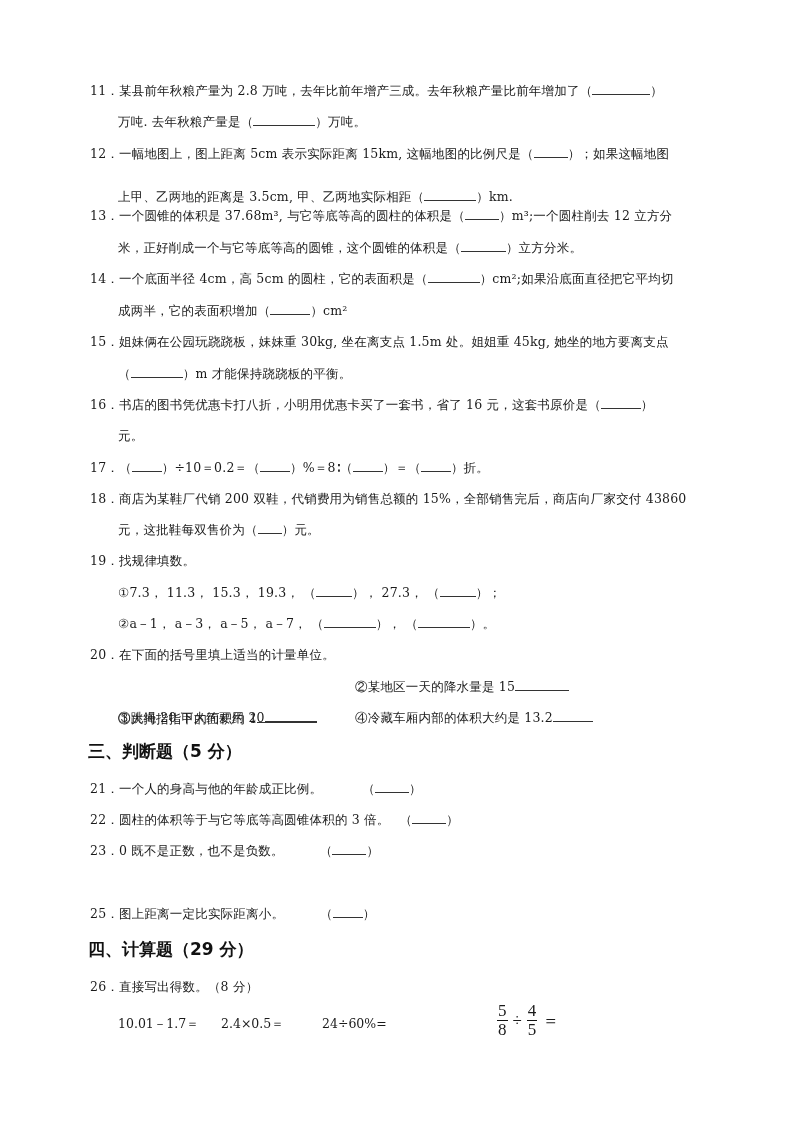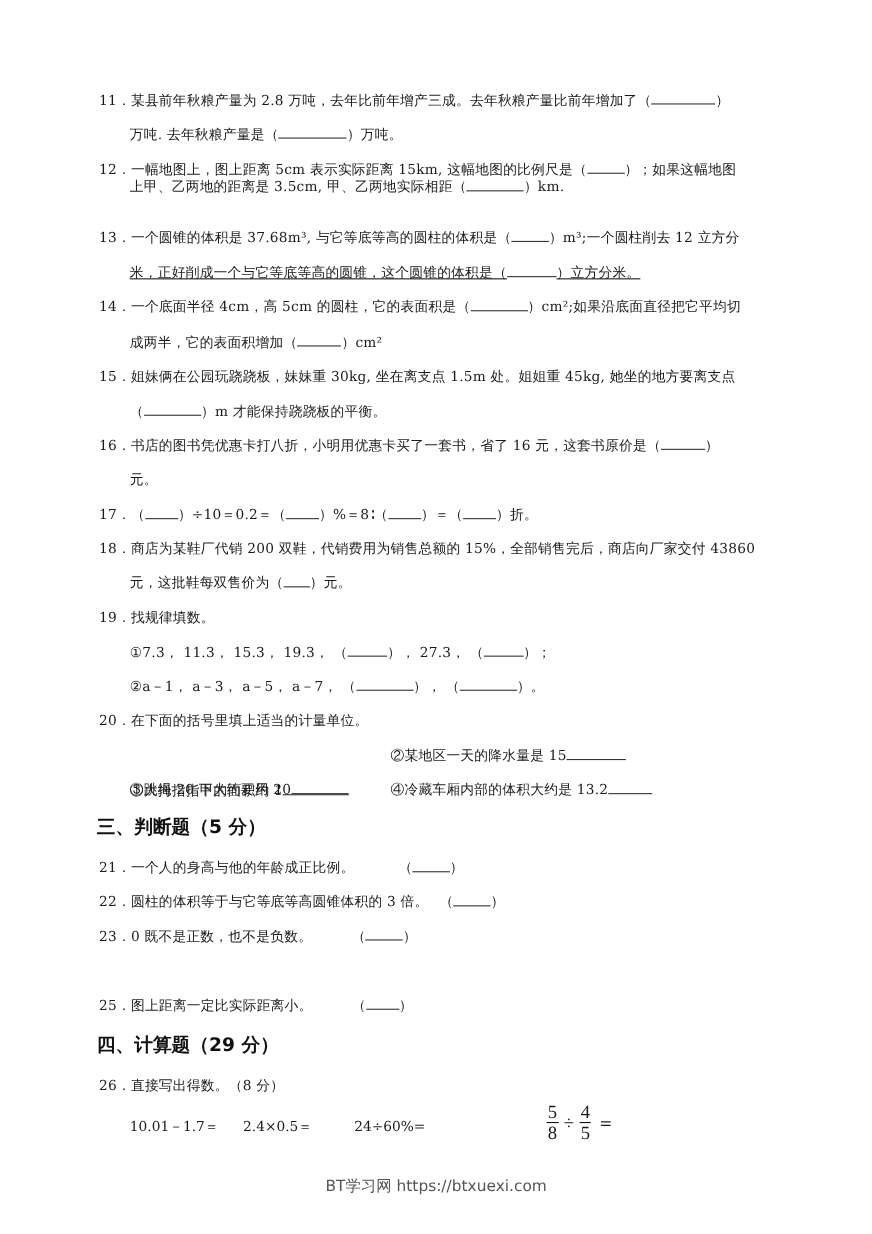--- a/index.html
+++ b/index.html
@@ -27,28 +27,28 @@
   <div class="line" style="left:90px; top:83px;">
     <span>11．某县前年秋粮产量为 2.8 万吨，去年比前年增产三成。去年秋粮产量比前年增加了（</span><span class="blank" style="width:58px"></span><span>）</span>
   </div>
   <div class="line" style="left:118px; top:114px;">
     <span>万吨. 去年秋粮产量是（</span><span class="blank" style="width:62px"></span><span>）万吨。</span>
   </div>
 
   <div class="line" style="left:90px; top:146px;">
     <span>12．一幅地图上，图上距离 5cm 表示实际距离 15km, 这幅地图的比例尺是（</span><span class="blank" style="width:34px"></span><span>）；如果这幅地图</span>
   </div>
-  <div class="line" style="left:118px; top:162px;">
+  <div class="line" style="left:118px; top:189px;">
     <span>上甲、乙两地的距离是 3.5cm, 甲、乙两地实际相距（</span><span class="blank" style="width:52px"></span><span>）km.</span>
   </div>
 
   <div class="line" style="left:90px; top:208px;">
     <span>13．一个圆锥的体积是 37.68m³, 与它等底等高的圆柱的体积是（</span><span class="blank" style="width:34px"></span><span>）m³;一个圆柱削去 12 立方分</span>
   </div>
-  <div class="line" style="left:118px; top:240px;text-decoration:underline;">
+  <div class="line" style="left:118px; top:240px;">
     <span>米，正好削成一个与它等底等高的圆锥，这个圆锥的体积是（</span><span class="blank" style="width:45px"></span><span>）立方分米。</span>
   </div>
 
   <div class="line" style="left:90px; top:271px;">
     <span>14．一个底面半径 4cm，高 5cm 的圆柱，它的表面积是（</span><span class="blank" style="width:52px"></span><span>）cm²;如果沿底面直径把它平均切</span>
   </div>
   <div class="line" style="left:118px; top:303px;">
     <span>成两半，它的表面积增加（</span><span class="blank" style="width:40px"></span><span>）cm²</span>
   </div>
 
@@ -134,14 +134,13 @@
       <span class="d">8</span>
     </span>
     <span class="op">÷</span>
     <span class="fr">
       <span class="n">4</span>
       <span class="d">5</span>
     </span>
     <span class="op">＝</span>
   </div>
 
-  <div class="footer">BT学习网 https://btxuexi.com</div>
 </div>
 
 </body></html>

